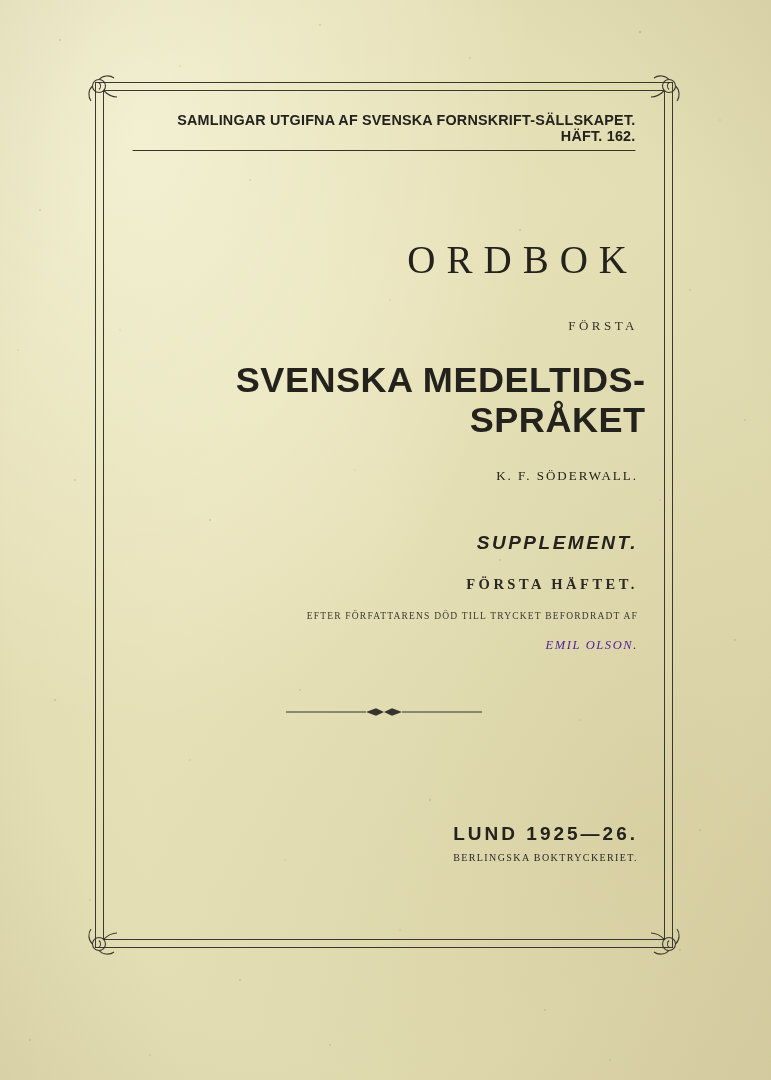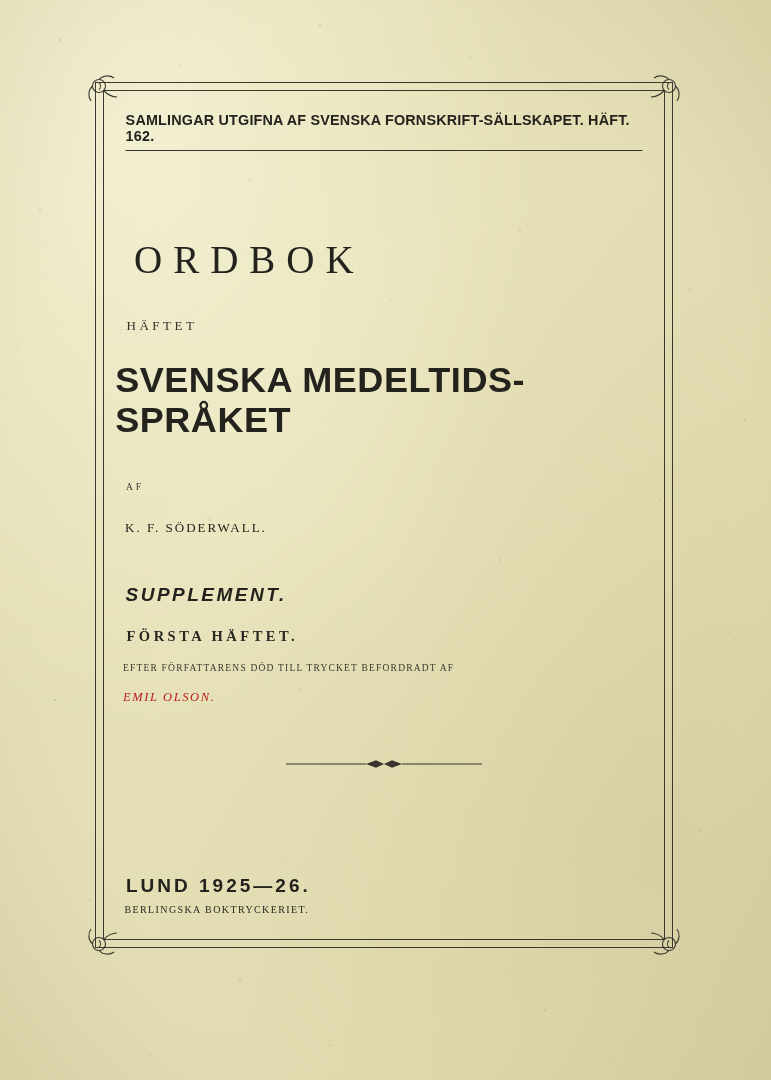--- a/index.html
+++ b/index.html
@@ -59,23 +59,23 @@
   }
   .corner svg { display: block; }
   .corner.tl { left: -9px; top: -9px; }
   .corner.tr { right: -9px; top: -9px; transform: scaleX(-1); }
   .corner.bl { left: -9px; bottom: -9px; transform: scaleY(-1); }
   .corner.br { right: -9px; bottom: -9px; transform: scale(-1,-1); }
 
   .content {
     position: absolute;
     inset: 8px;
-    padding: 0 20px;
+    padding: 0 27px;
     box-sizing: border-box;
-    text-align: left;
+    text-align: right;
   }
 
   .series-line {
     margin-top: 22px;
     font-family: "Liberation Sans", sans-serif;
     font-weight: 700;
     font-size: 14.5px;
     letter-spacing: 0.2px;
     color: #23221d;
     padding-bottom: 6px;
@@ -158,21 +158,21 @@
     letter-spacing: 1.2px;
     color: #3a382f;
   }
 
   .editor {
     margin-top: 17px;
     font-family: "Liberation Serif", serif;
     font-style: italic;
     font-size: 12.5px;
     letter-spacing: 1.6px;
-    color: #b91c1c;
+    color: #4c1d95;
   }
 
   .rule-orn {
     margin-top: 52px;
     display: flex;
     justify-content: center;
     align-items: center;
     color: #35332c;
   }
 
@@ -281,25 +281,24 @@
       <path d="M13 9.5 C15 11.5, 15 14.5, 13 16.5"></path>
     </svg>
   </div>
 
   <div class="content">
 
     <div class="series-line">SAMLINGAR UTGIFNA AF SVENSKA FORNSKRIFT-SÄLLSKAPET.  HÄFT. 162.</div>
 
     <div class="title-main">ORDBOK</div>
 
-    <div class="title-sub1">HÄFTET</div>
+    <div class="title-sub1">FÖRSTA</div>
 
     <div class="title-language">SVENSKA MEDELTIDS-SPRÅKET</div>
 
-    <div class="by-word">AF</div>
 
     <div class="author">K. F. SÖDERWALL.</div>
 
     <div class="supplement">SUPPLEMENT.</div>
 
     <div class="issue">FÖRSTA HÄFTET.</div>
 
     <div class="posthumous">EFTER FÖRFATTARENS DÖD TILL TRYCKET BEFORDRADT AF</div>
 
     <div class="editor">EMIL OLSON.</div>

